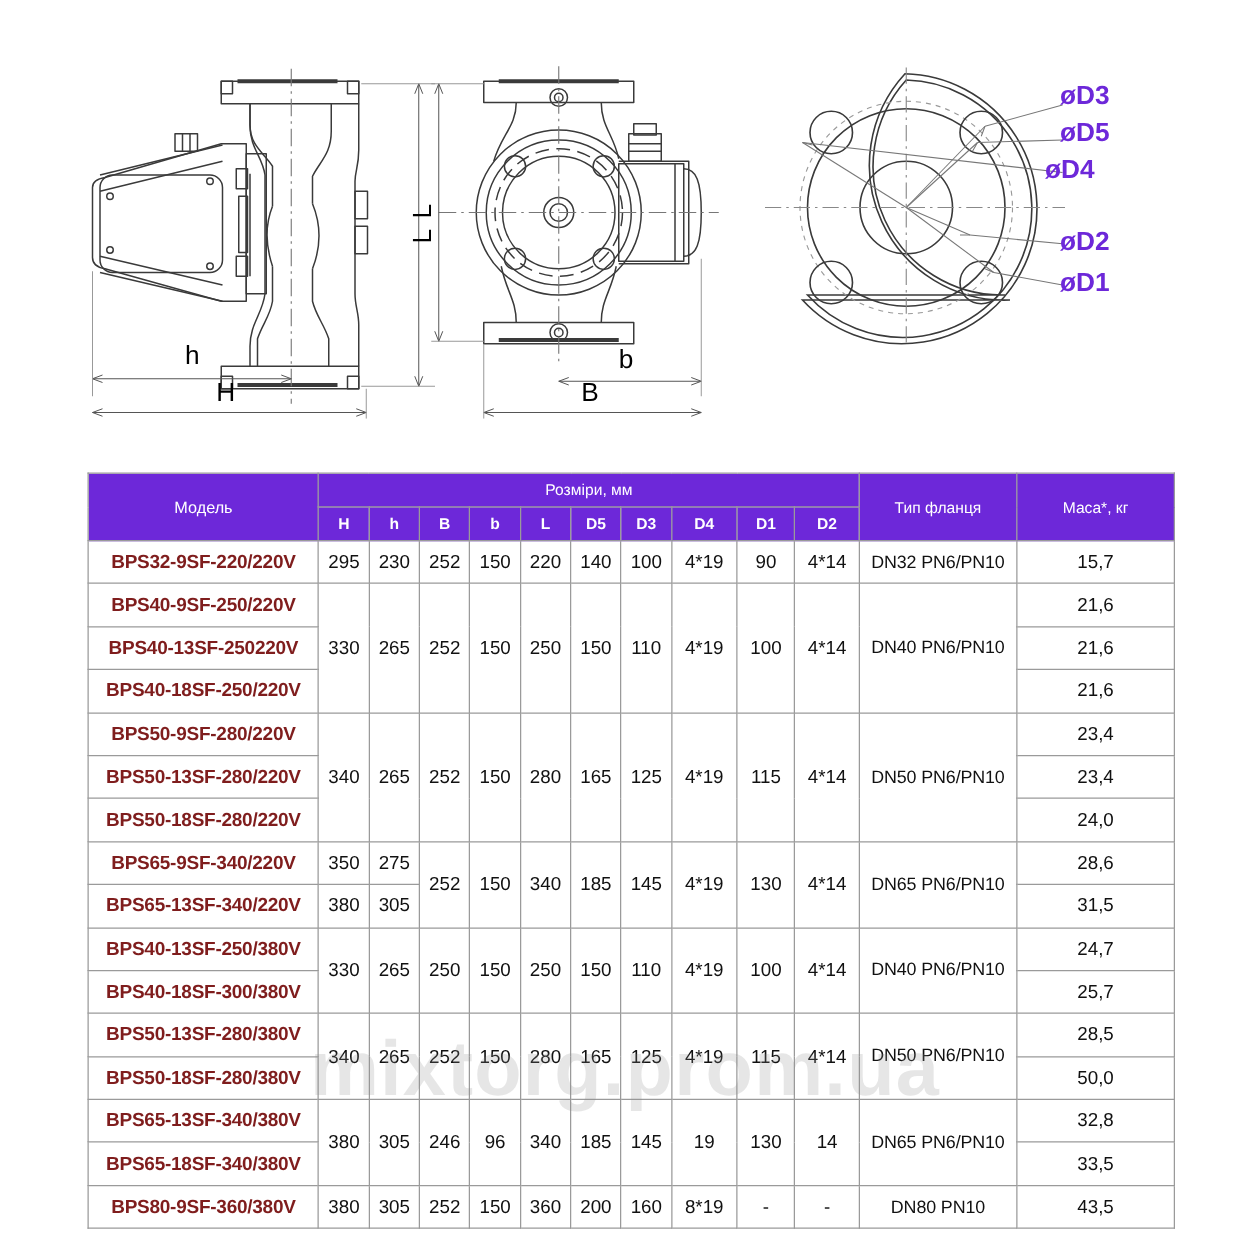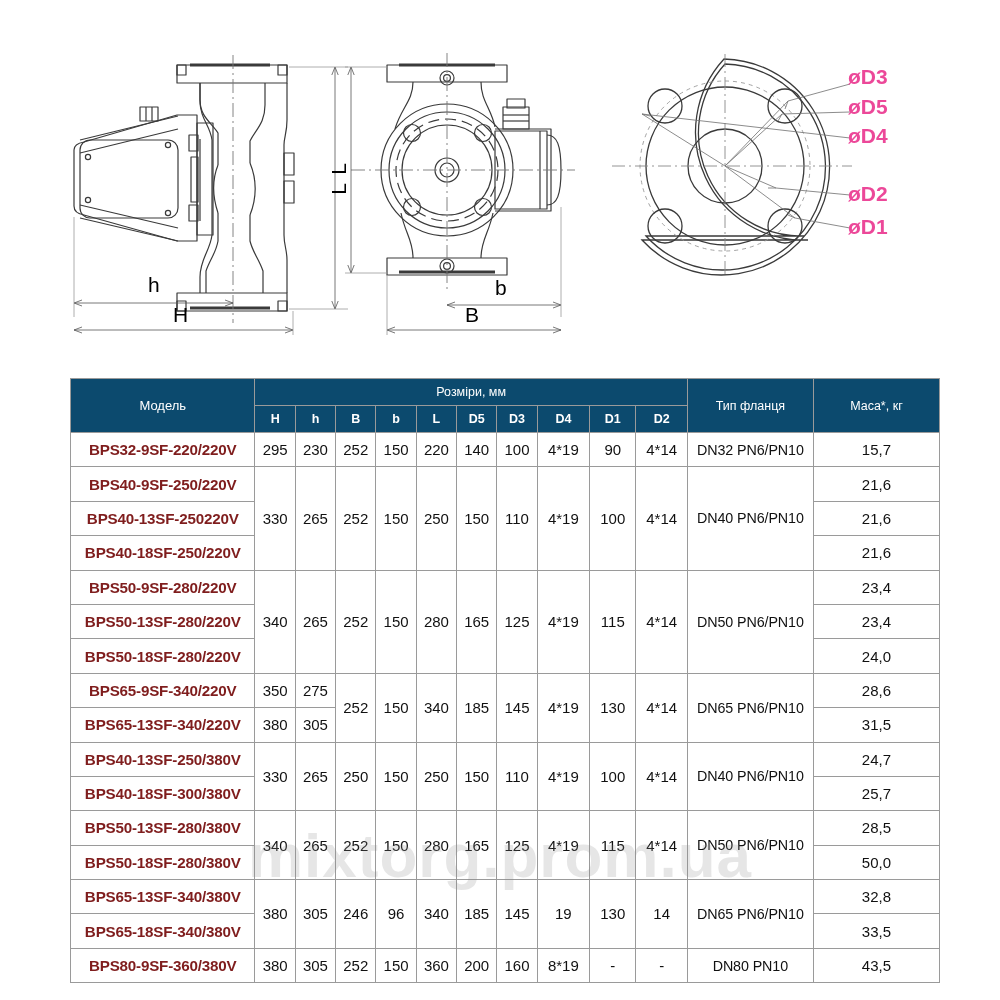--- a/index.html
+++ b/index.html
@@ -35,21 +35,21 @@
   }
   .dim-label.vert {
     transform: rotate(-90deg);
     transform-origin: center center;
   }
   .flange-label {
     position: absolute;
     font-family: "Liberation Sans", sans-serif;
     font-size: 21px;
     font-weight: 700;
-    color: #ec4899;
+    color: #6d28d9;
     white-space: nowrap;
   }
 
   
   #tablewrap {
     position: absolute;
     left: 70px; top: 378px;
     width: 870px;
   }
   table.spec {
@@ -58,21 +58,21 @@
     table-layout: fixed;
     font-family: "Liberation Sans", sans-serif;
   }
   table.spec th, table.spec td {
     border: 1px solid #9a9a9a;
     padding: 0;
     text-align: center;
     vertical-align: middle;
   }
   thead th {
-    background: #0c4a6e;
+    background: #6d28d9;
     color: #ffffff;
     font-size: 12.5px;
     font-weight: 400;
     border: 1px solid #8c8c8c;
     height: 26px;
   }
   thead th.tall { height: 52px; }
   thead th.model { font-size: 13px; text-align: center; }
   thead th.sub { font-size: 12.5px; font-weight: 700; }
 
@@ -330,21 +330,21 @@
           <line x1="164" y1="136" x2="238" y2="143"></line>
           <line x1="113" y1="114" x2="183" y2="166"></line>
           <line x1="183" y1="166" x2="238" y2="176"></line>
 
           <path d="M176 49 l-3 8 M170 62 l-4 7 M30 62 l8 2 M164 136 l-8 0 M183 166 l-7 -3"></path>
         </g>
       </svg>
 
       <span class="flange-label" style="left:236px; top:13px;">øD3</span>
       <span class="flange-label" style="left:236px; top:43px;">øD5</span>
-      <span class="flange-label" style="left:236px; top:72px;">øD4</span>
+      <span class="flange-label" style="left:224px; top:72px;">øD4</span>
       <span class="flange-label" style="left:236px; top:130px;">øD2</span>
       <span class="flange-label" style="left:236px; top:163px;">øD1</span>
     </div>
   </div>
 
   <div id="tablewrap">
     <table class="spec">
       <colgroup>
         <col style="width:183px">
         <col style="width:40px">

